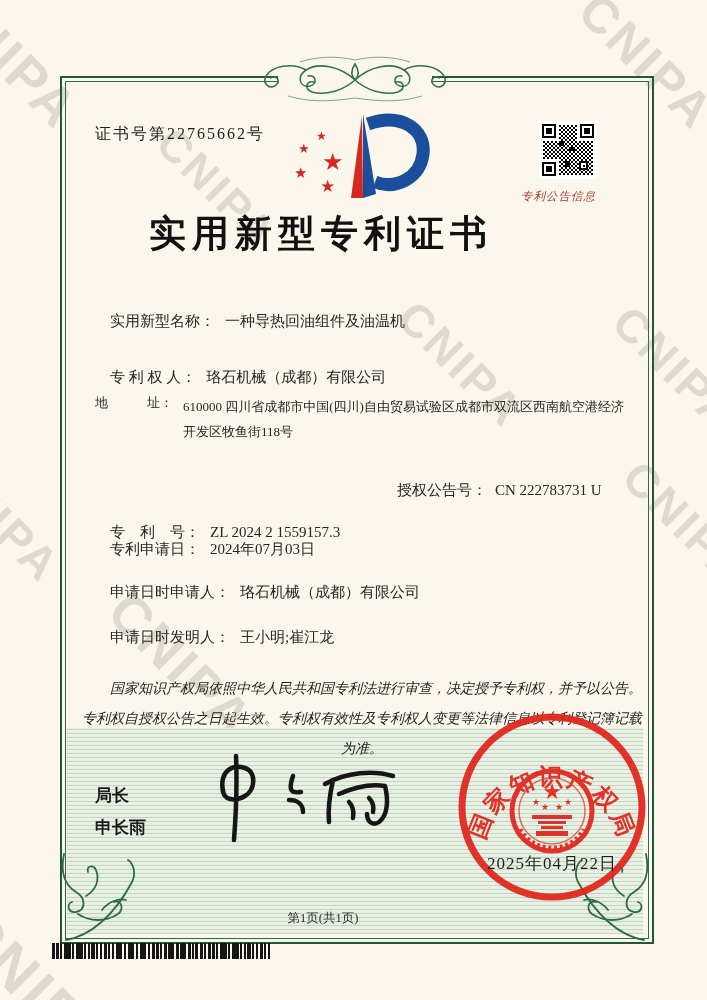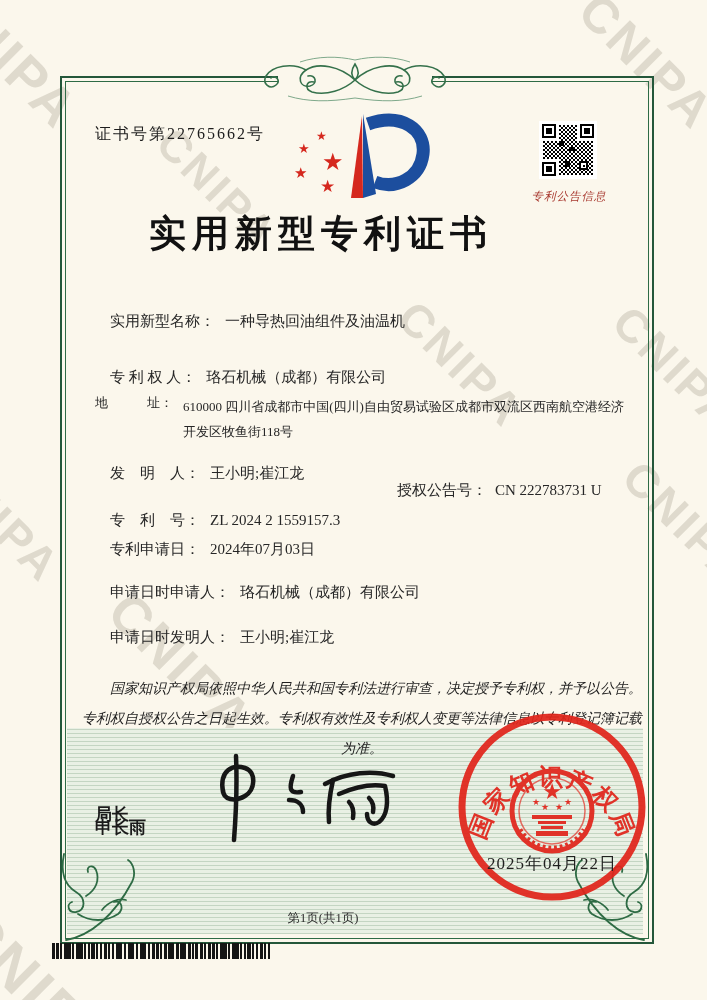--- a/index.html
+++ b/index.html
@@ -16,39 +16,39 @@
       border:1px solid #2E6B45;}
   
   .band{position:absolute;left:67px;top:728px;width:576px;height:206px;
       background-color:#E9F0E4;
       background-image:repeating-linear-gradient(0deg,rgba(110,150,115,.30) 0 1px,transparent 1px 4px);}
   
   .cert-no{position:absolute;left:95px;top:124px;font-size:16px;letter-spacing:2px;color:#1d1d1d;text-align:right;}
   .logo{position:absolute;left:296px;top:110px;width:138px;height:98px;}
   .logo .star{position:absolute;color:#D5281E;line-height:1;}
   .qr-box{position:absolute;left:539px;top:121px;width:58px;height:58px;background:#fff;}
-  .qr-caption{position:absolute;left:521px;top:189px;width:96px;text-align:center;
+  .qr-caption{position:absolute;left:521px;top:189px;width:96px;
       font-size:11.5px;font-style:italic;letter-spacing:1px;color:#A8392F;}
   .title{position:absolute;left:0;top:209px;width:642px;text-align:center;
       font-size:37px;font-weight:bold;letter-spacing:6px;color:#111;}
   
   .row{position:absolute;left:95px;font-size:15px;white-space:pre;color:#262626;}
   .row .val{margin-left:10px;}
   .row2{position:absolute;left:382px;font-size:15px;white-space:pre;color:#262626;}
   .row2 .val{margin-left:8px;}
   .addr{position:absolute;left:95px;top:394px;font-size:13px;display:flex;}
   .addr .lbl{white-space:pre;flex:0 0 auto;}
   .addr .val{margin-left:10px;width:452px;line-height:25px;}
   
   .decl{position:absolute;left:78px;top:674px;width:568px;font-size:14px;
       line-height:30px;font-style:italic;color:#1f1f1f;text-align:center;}
   .decl .l1{text-indent:2em;}
   
   .sig-role{position:absolute;left:95px;top:784px;font-size:17px;font-weight:bold;
-      font-family:"Liberation Sans",sans-serif;color:#1b1b1b;margin-top:19px;}
+      font-family:"Liberation Sans",sans-serif;color:#1b1b1b;}
   .sig-name{position:absolute;left:95px;top:816px;font-size:17px;font-weight:bold;
       font-family:Liberation Serif, serif;color:#1b1b1b;}
   .signature{position:absolute;left:205px;top:750px;}
   .seal{position:absolute;left:452px;top:710px;}
   .page-num{position:absolute;left:0;top:910px;width:646px;text-align:center;
       font-size:12.5px;color:#2c2c2c;}
   .barcode{position:absolute;left:52px;top:943px;width:218px;height:16px;
       background-image:
         repeating-linear-gradient(90deg,#151515 0 2px,transparent 2px 4px),
         repeating-linear-gradient(90deg,#151515 0 1px,transparent 1px 6px),
@@ -166,24 +166,21 @@
   <div class="row" style="top:351px">
     <span class="lbl">专 利 权 人：</span><span class="val">珞石机械（成都）有限公司</span>
   </div>
   <div class="row" style="top:295px">
     <span class="lbl">实用新型名称：</span><span class="val">一种导热回油组件及油温机</span>
   </div>
   <div class="addr">
     <span class="lbl">地　　　址：</span>
       <span class="val">610000 四川省成都市中国(四川)自由贸易试验区成都市双流区西南航空港经济开发区牧鱼街118号</span>
   </div>
-  <div class="row" style="top:447px">
-    <span class="lbl">发　明　人：</span><span class="val">王小明;崔江龙</span>
-  </div>
-  <div class="row" style="top:494px">
+  <div class="row" style="top:506px">
     <span class="lbl">专　利　号：</span><span class="val">ZL 2024 2 1559157.3</span>
   </div>
   <div class="row2" style="top:464px">
     <span class="lbl">授权公告号：</span><span class="val">CN 222783731 U</span>
   </div>
   <div class="row" style="top:523px">
     <span class="lbl">专利申请日：</span><span class="val">2024年07月03日</span>
   </div>
   <div class="row" style="top:566px">
     <span class="lbl">申请日时申请人：</span><span class="val">珞石机械（成都）有限公司</span>

